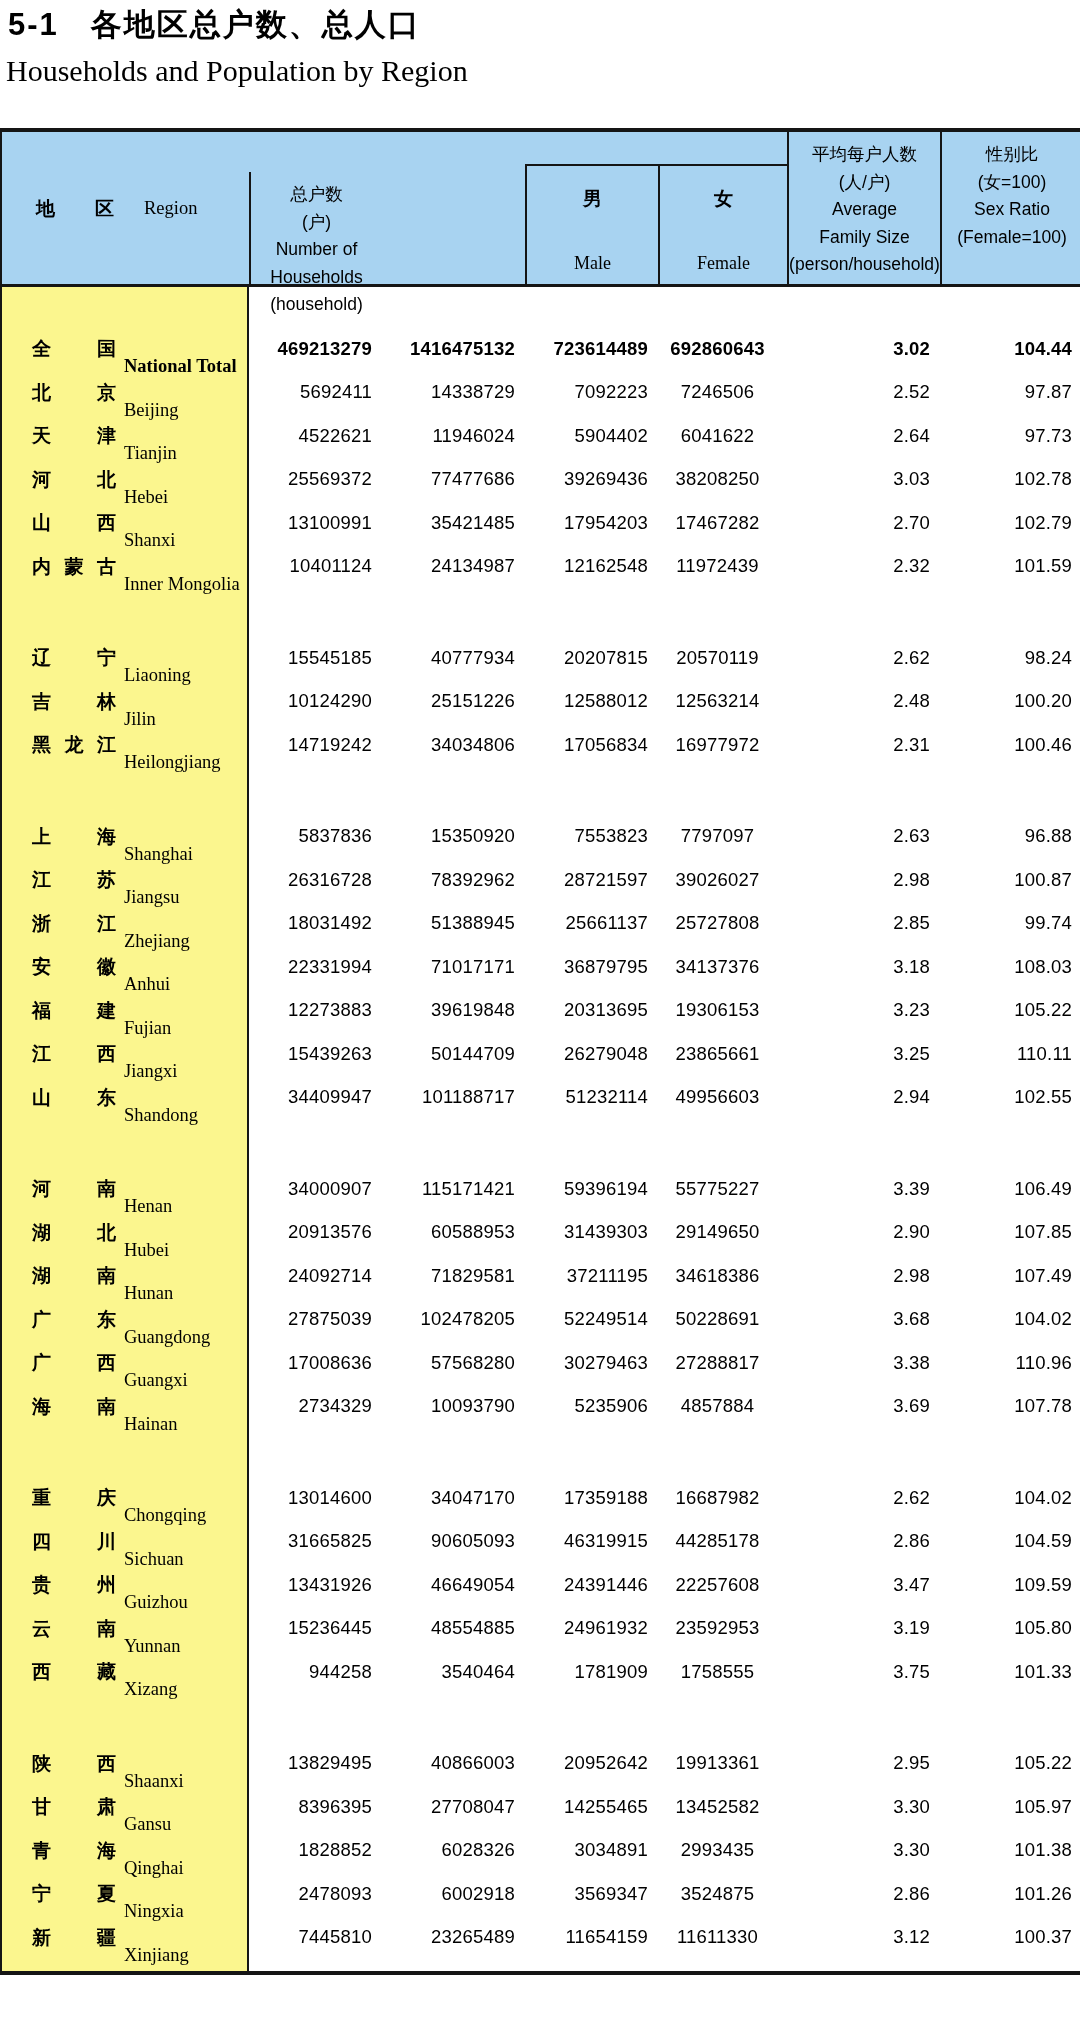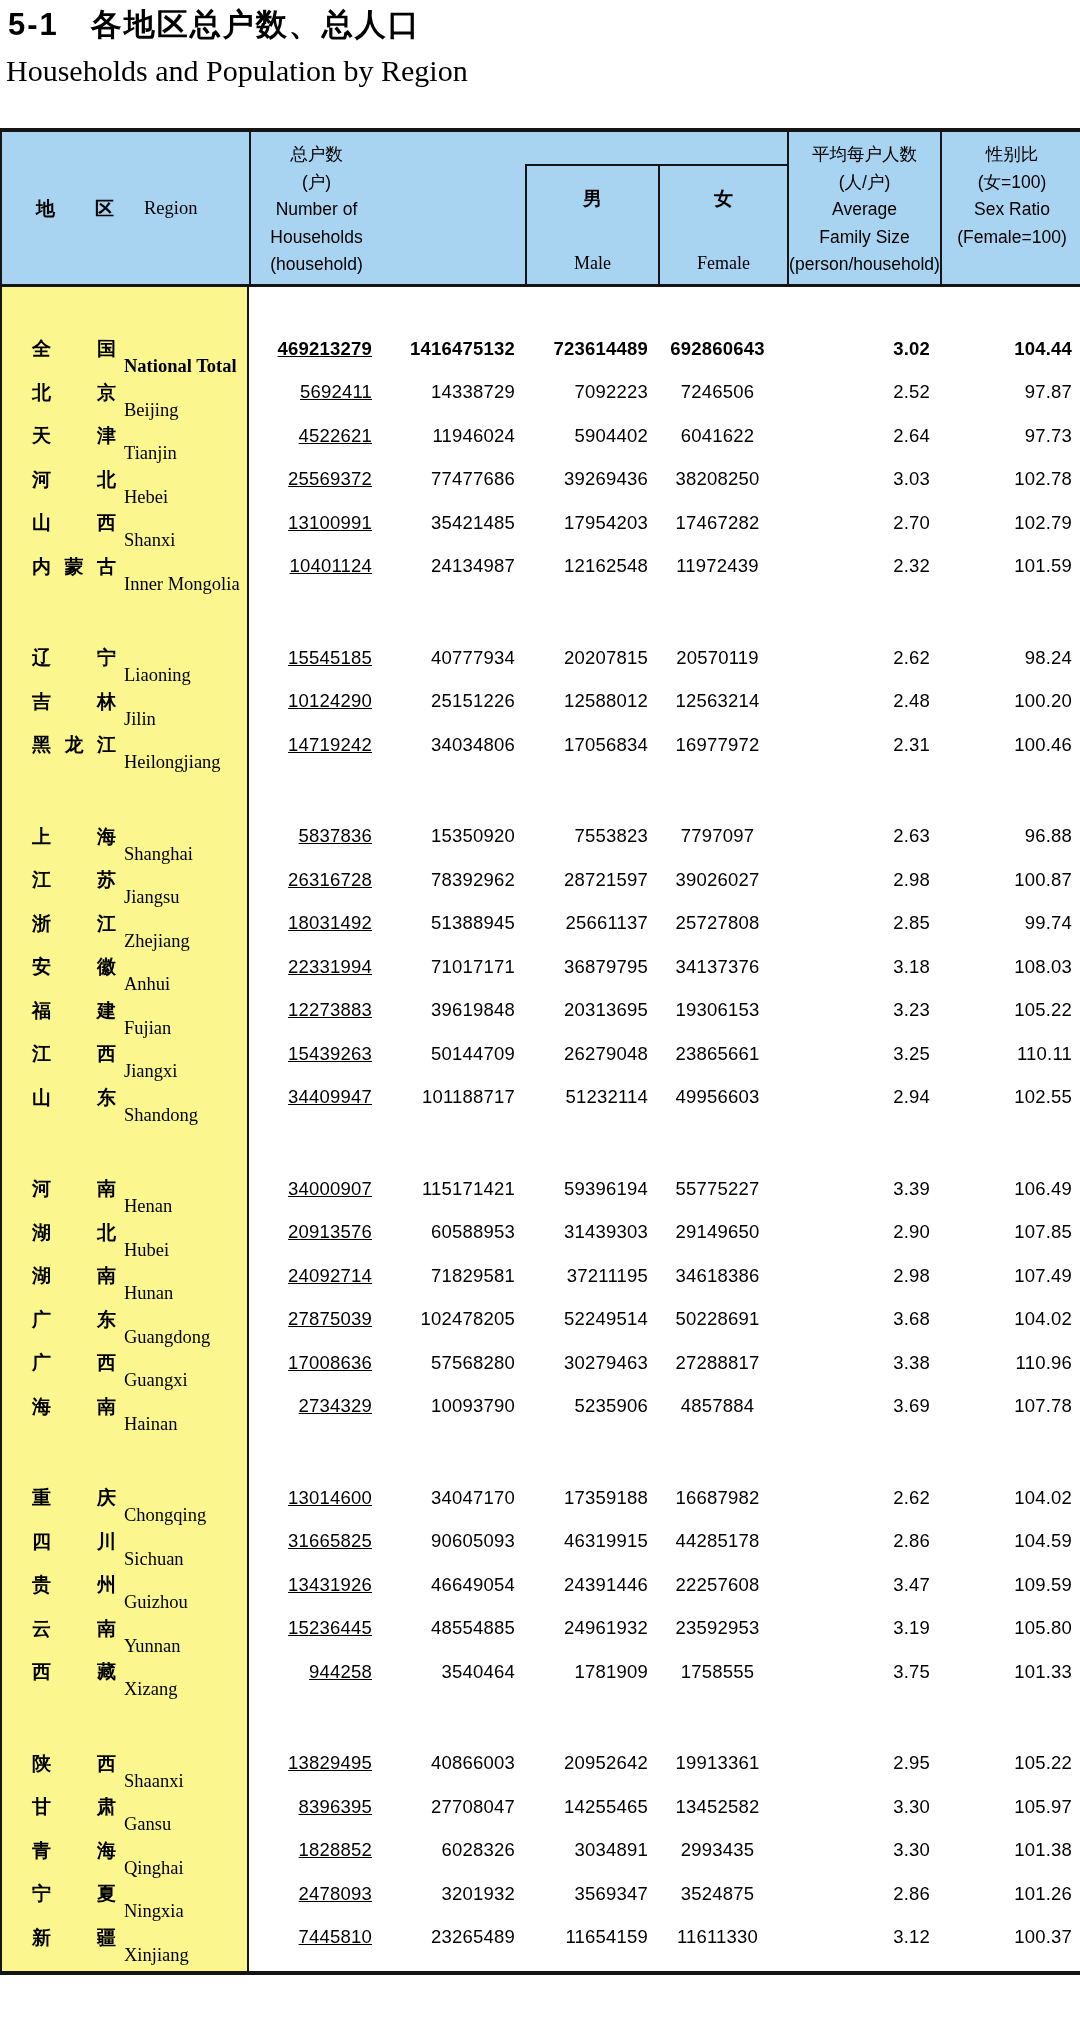--- a/index.html
+++ b/index.html
@@ -35,21 +35,21 @@
     border-bottom:3px solid var(--line);box-sizing:border-box;
   }
   .hcell{position:absolute;top:0;bottom:0;box-sizing:border-box;}
   .hc-region{left:0;width:247px;display:flex;align-items:center;}
   .hc-region .cn-spread{margin-left:34px;width:78px;font-size:19px;font-weight:600;}
   .hc-region .region-en{margin-left:30px;font-family:"Liberation Serif",serif;font-size:18.5px;}
   .h-multi{
     white-space:pre-line;text-align:center;
     font-size:17.5px;line-height:27.5px;padding-top:9px;
   }
-  .hc-households{left:247px;width:133px;border-left:2px solid var(--line);}
+  .hc-households{left:247px;width:133px;border-left:2px solid var(--line);margin-top:40px;}
   .hc-population{left:380px;width:143px;border-left:2px solid var(--line);}
   .hc-malebox,.hc-femalebox{
     top:32px;border-left:2px solid var(--line);border-top:2px solid var(--line);
     display:flex;flex-direction:column;justify-content:space-between;
     align-items:center;padding:20px 0 10px 0;
   }
   .hc-malebox{left:523px;width:133px;}
   .hc-femalebox{left:656px;width:129px;}
   .mf-zh{font-size:19px;font-weight:600;}
   .mf-en{font-family:"Liberation Serif",serif;font-size:18px;}
@@ -70,21 +70,21 @@
     width:84px;margin-left:30px;flex:none;
     display:flex;justify-content:space-between;
     font-size:19px;font-weight:700;line-height:1;
   }
   .cn-spread span{display:block;}
   .en-name{margin-left:8px;font-family:"Liberation Serif",serif;font-size:18.5px;white-space:nowrap;margin-top:36px;}
   .num{
     flex:none;text-align:right;padding-right:10px;box-sizing:border-box;
     font-size:18.5px;letter-spacing:0.2px;
   }
-  .n1{width:133px;text-decoration:underline;} .n2{width:143px;} .n3{width:133px;}
+  .n1{width:133px;} .n2{width:143px;} .n3{width:133px;}
   .n4{width:129px;text-align:center;} .n5{width:153px;} .n6{width:142px;}
   .trow.total .num, .trow.total .en-name{font-weight:700;}
 </style>
 </head>
 <body>
 
 <div class="title-zh">5-1   各地区总户数、总人口</div>
 <div class="title-en">Households and Population by Region</div>
 
 <div class="stats-table">
@@ -582,21 +582,21 @@
         </div>
         <div class="trow">
           <div class="c-region">
             <div class="cn-spread">
               <span>宁</span>
               <span>夏</span>
             </div>
             <div class="en-name">Ningxia</div>
           </div>
           <div class="num n1">2478093</div>
-          <div class="num n2">3201932</div>
+          <div class="num n2">6002918</div>
           <div class="num n3">3569347</div>
           <div class="num n4">3524875</div>
           <div class="num n5">2.86</div>
           <div class="num n6">101.26</div>
         </div>
         <div class="trow">
           <div class="c-region">
             <div class="cn-spread">
               <span>新</span>
               <span>疆</span>

